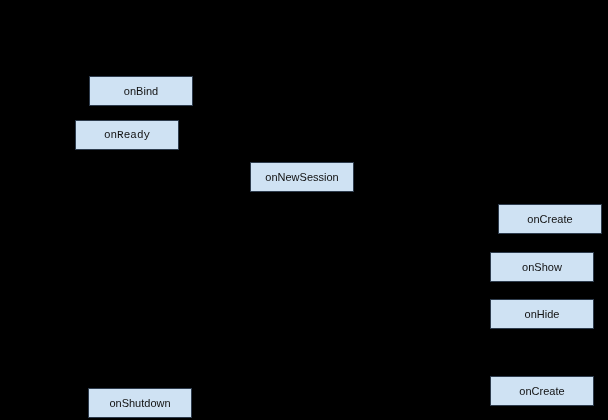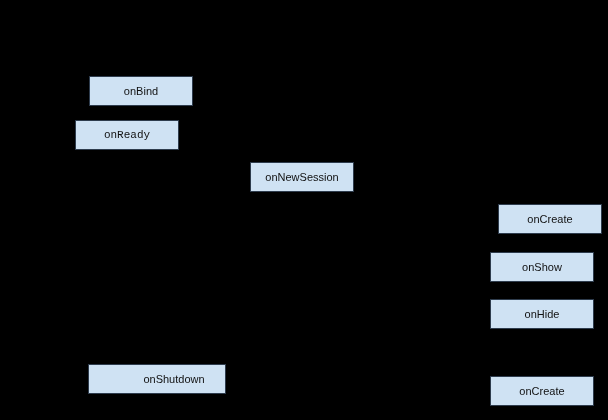--- a/index.html
+++ b/index.html
@@ -35,21 +35,21 @@
     white-space: nowrap;
     box-sizing: content-box;
   }
   
   .pos-onbind      { left: 89px;  top: 76px;  }
   .pos-onready     { left: 75px;  top: 120px; font-family: Liberation Mono, monospace; }
   .pos-onnewsession{ left: 250px; top: 162px; }
   .pos-oncreate    { left: 498px; top: 204px; }
   .pos-onshow      { left: 490px; top: 252px; }
   .pos-onhide      { left: 490px; top: 299px; }
-  .pos-onshutdown  { left: 88px;  top: 364px; padding-left: 34px; }
+  .pos-onshutdown  { left: 88px;  top: 388px; }
   .pos-ondestroy   { left: 490px; top: 376px; }
 </style>
 </head>
 <body>
 
 <div class="canvas">
   <div class="node pos-onbind">onBind</div>
 
   <div class="node pos-onready">onReady</div>
 

